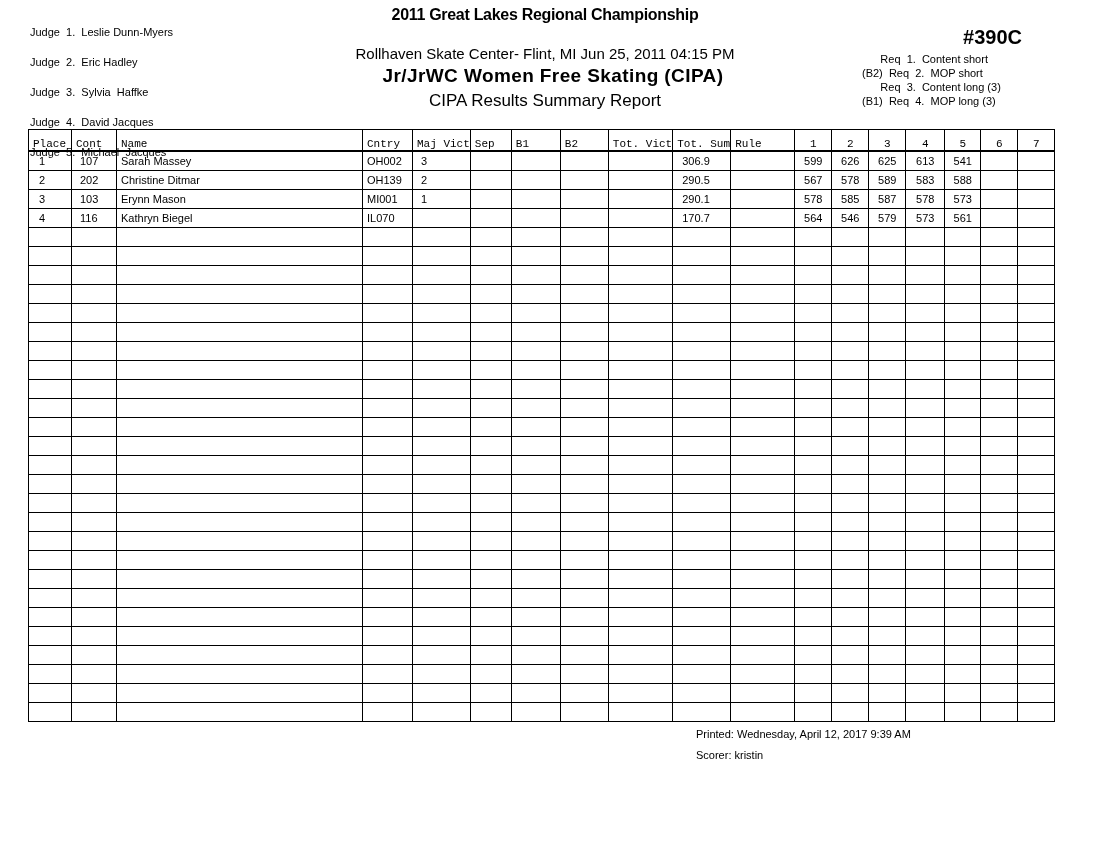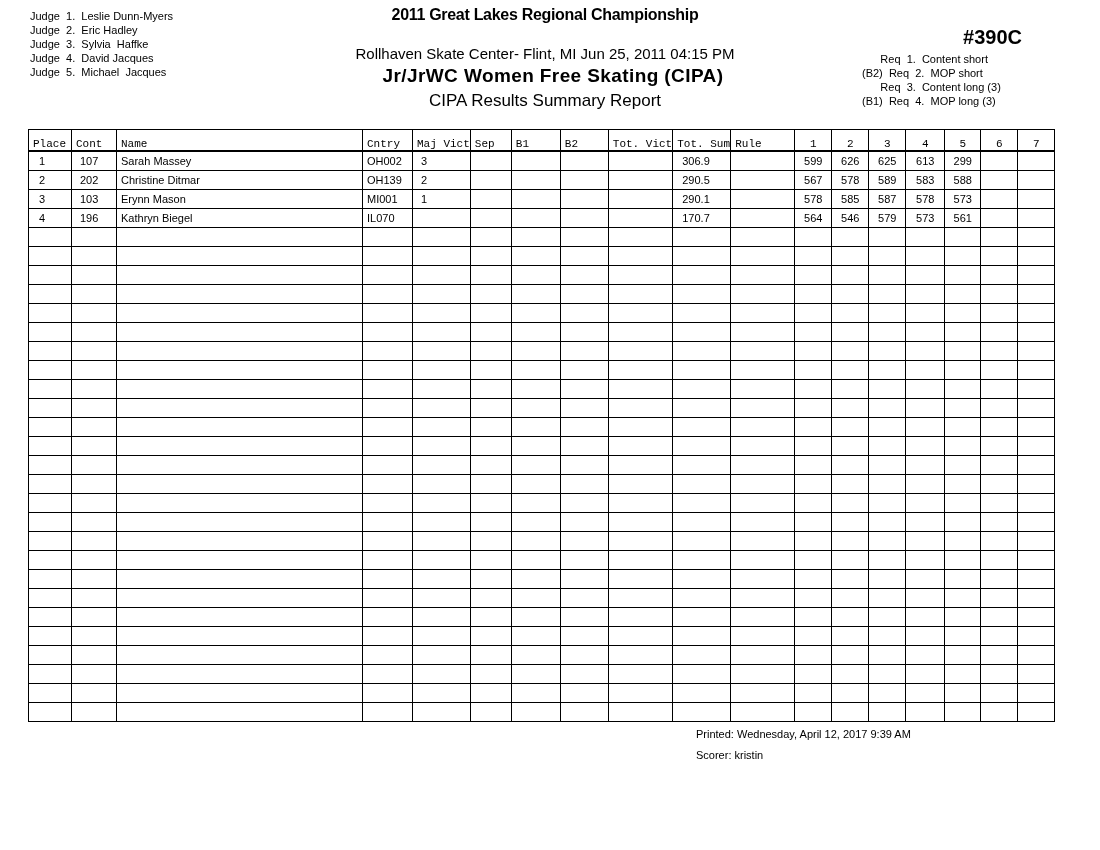--- a/index.html
+++ b/index.html
@@ -1,18 +1,18 @@
 <!DOCTYPE html>
 <html><head>
 <meta charset="utf-8">
 <style>
   html, body { margin:0; padding:0; background:#fff; }
   body { width:1100px; height:850px; position:relative; overflow:hidden; color:#000; font-family:"Liberation Sans", sans-serif; }
   .judges { position:absolute; left:30px; top:9px; font-size:11px; line-height:14px; }
-  .judges div { white-space:pre; }
+  .judges div { white-space:pre;margin-top:16px; }
   .center { position:absolute; left:300px; width:490px; text-align:center; }
   .t1 { top:6px; font-size:16px; font-weight:bold; letter-spacing:-0.3px; }
   .t2 { top:45px; font-size:15px; }
   .t3 { top:65px; font-size:19px; font-weight:bold; letter-spacing:0.4px; left:308px; }
   .t4 { top:91px; font-size:17px; }
   .evno { position:absolute; right:78px; top:26px; font-size:20px; font-weight:bold; }
   .reqs { position:absolute; left:862px; top:52px; font-size:11px; line-height:14px; }
   .reqs div { white-space:pre; }
   table { position:absolute; left:28px; top:129px; border-collapse:collapse; table-layout:fixed; font-size:11px; }
   td, th { border:1px solid #000; height:18px; padding:0 0 0 4px; font-weight:normal; text-align:left; overflow:hidden; white-space:nowrap; }
@@ -101,21 +101,21 @@
         <td></td>
         <td></td>
         <td></td>
         <td></td>
         <td class="tsum">306.9</td>
         <td></td>
         <td class="c">599</td>
         <td class="c">626</td>
         <td class="c">625</td>
         <td class="c">613</td>
-        <td class="c">299</td>
+        <td class="c">541</td>
         <td class="c"></td>
         <td class="c"></td>
       </tr>
       <tr>
         <td class="p1">2</td>
         <td style="padding-left: 8px;">202</td>
         <td>Christine Ditmar</td>
         <td>OH139</td>
         <td style="padding-left: 8px;">2</td>
         <td></td>
@@ -147,21 +147,21 @@
         <td class="c">578</td>
         <td class="c">585</td>
         <td class="c">587</td>
         <td class="c">578</td>
         <td class="c">573</td>
         <td class="c"></td>
         <td class="c"></td>
       </tr>
       <tr>
         <td class="p1">4</td>
-        <td style="padding-left: 8px;">196</td>
+        <td style="padding-left: 8px;">116</td>
         <td>Kathryn Biegel</td>
         <td>IL070</td>
         <td style="padding-left: 8px;"></td>
         <td></td>
         <td></td>
         <td></td>
         <td></td>
         <td class="tsum">170.7</td>
         <td></td>
         <td class="c">564</td>

